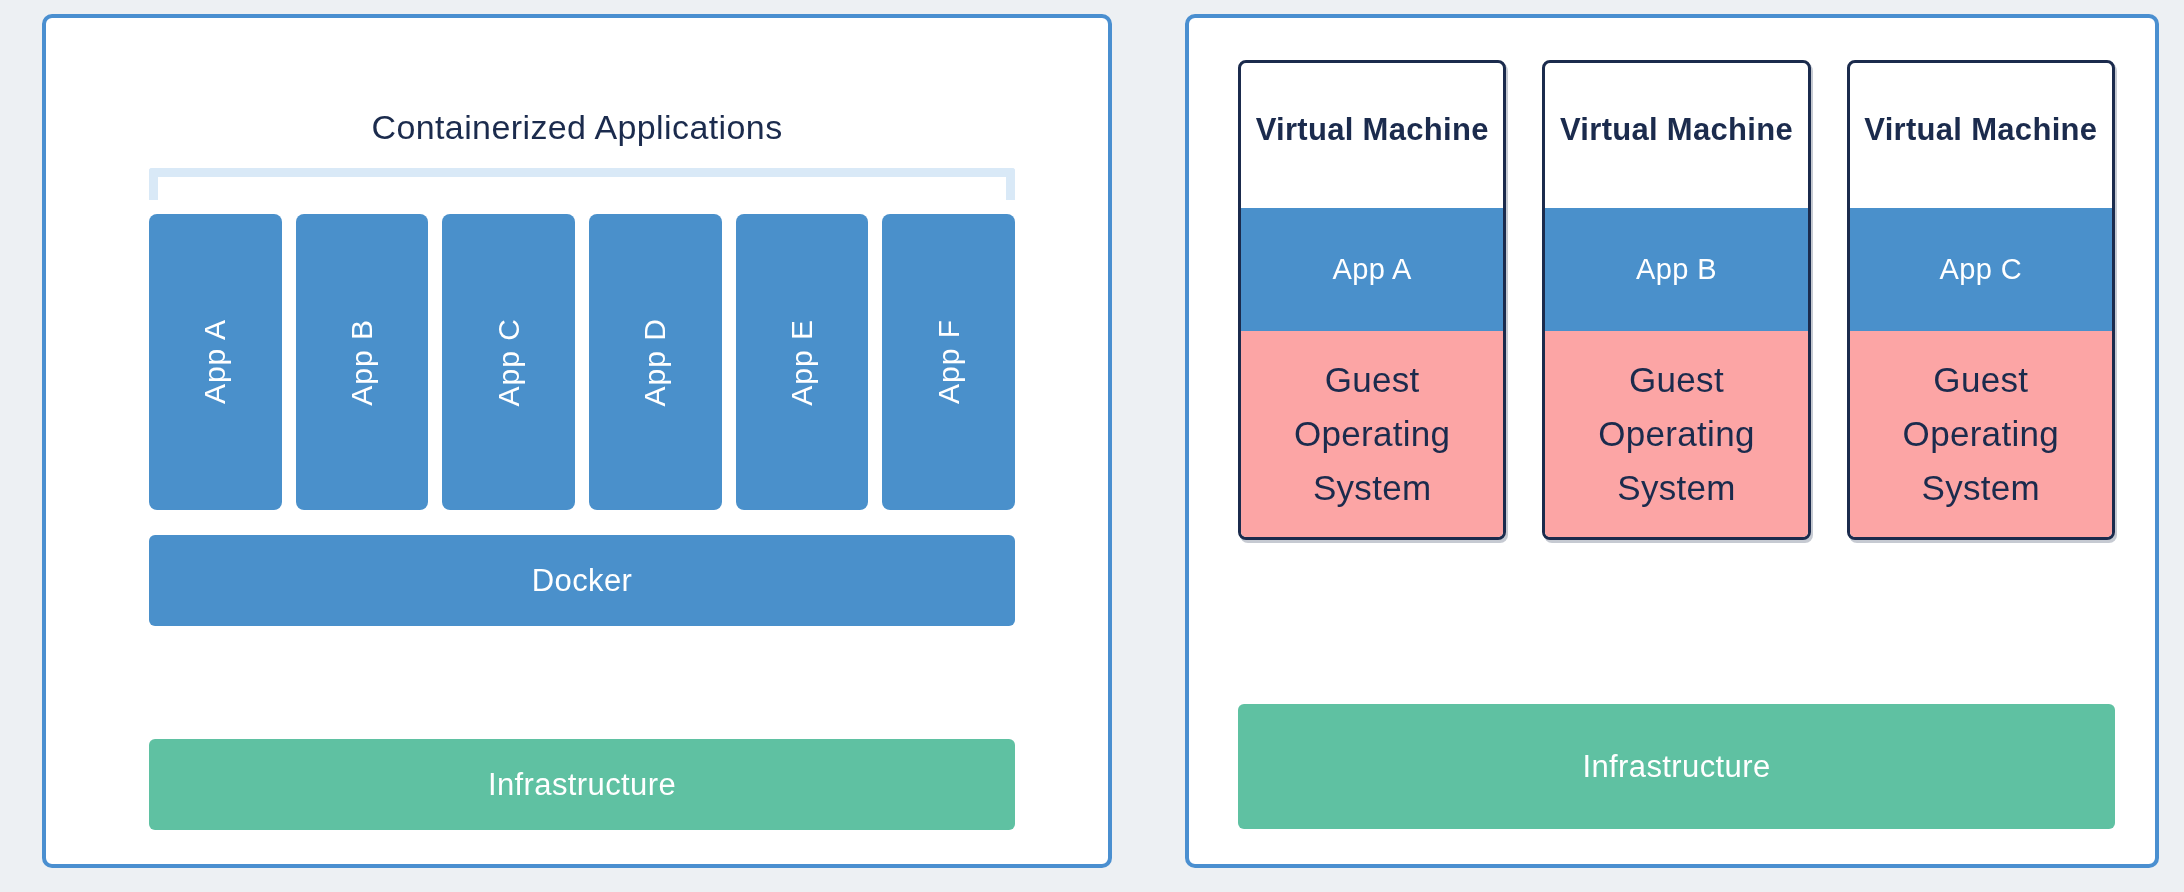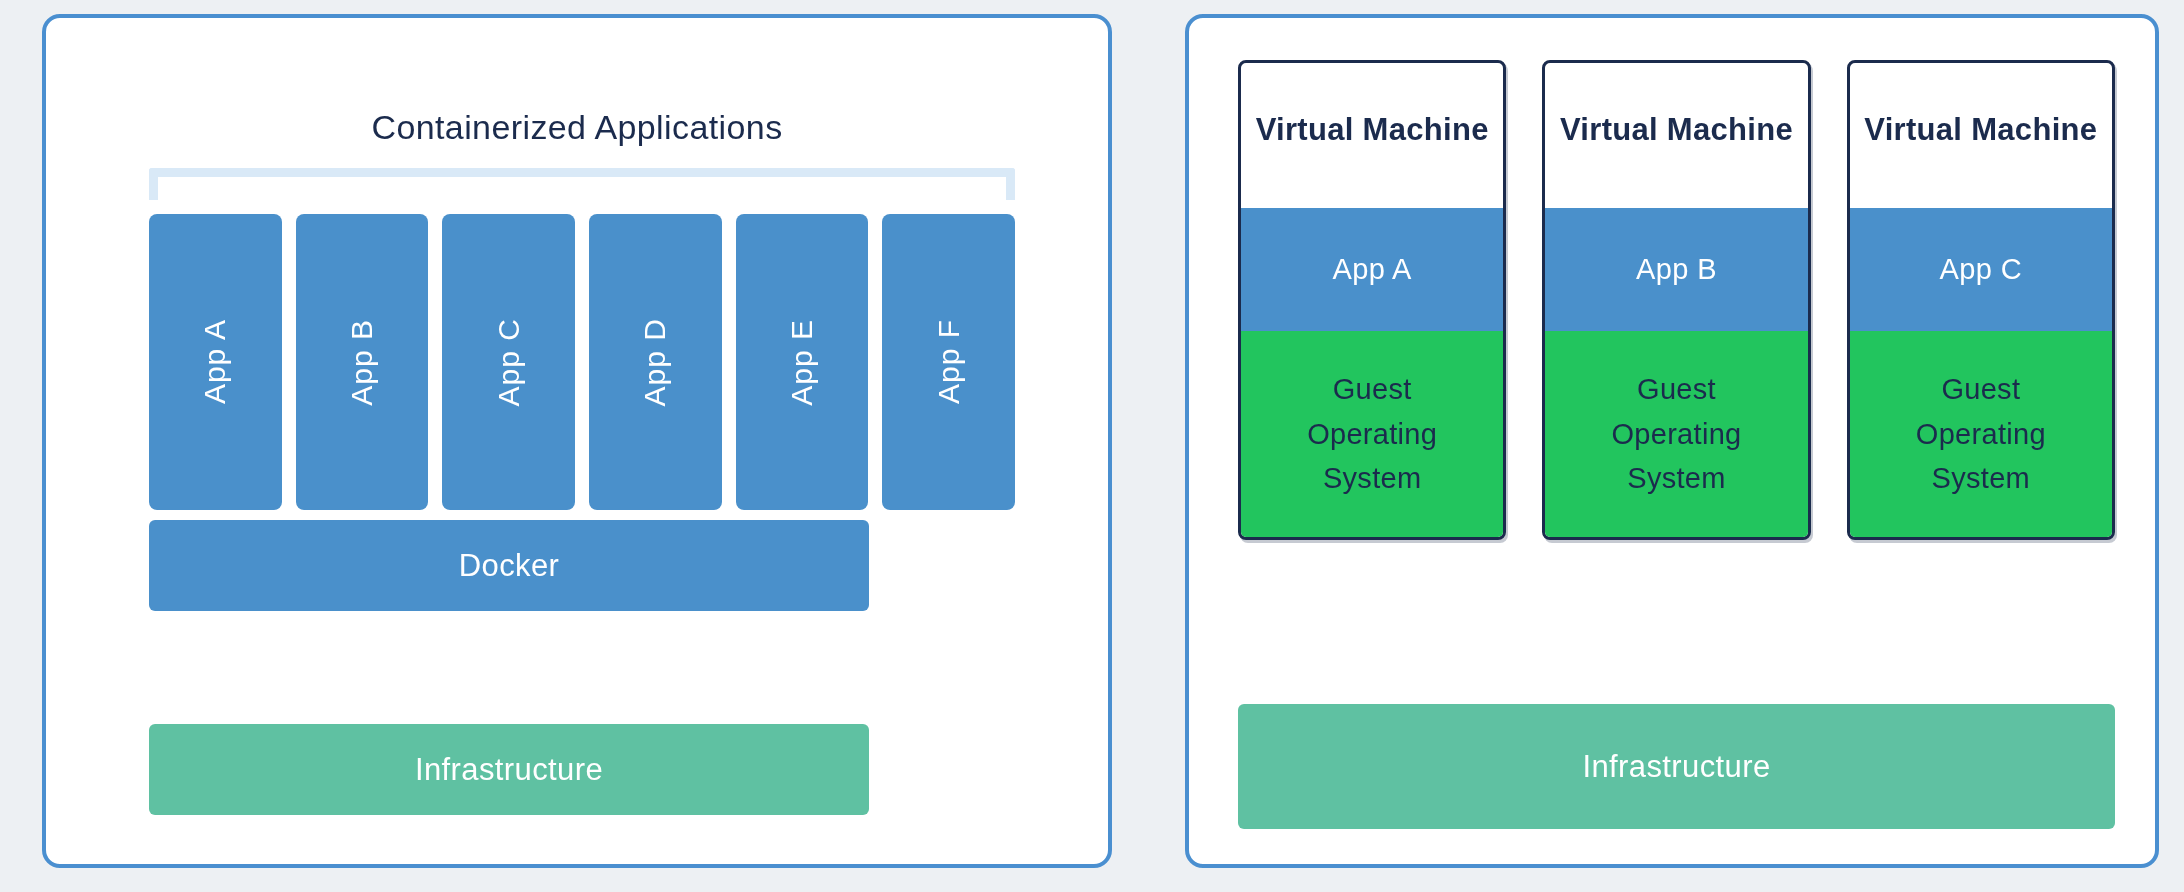--- a/index.html
+++ b/index.html
@@ -3,21 +3,21 @@
 <meta charset="utf-8">
 <style>
   html,body{margin:0;padding:0;background:#edf0f3;}
   *{box-sizing:border-box;}
   .stage{
     position:relative;width:2184px;height:892px;background:#edf0f3;
     font-family:"Liberation Sans",sans-serif;color:#1b2b4d;overflow:hidden;
   }
   .panel{
     position:absolute;top:14px;height:854px;background:#ffffff;
-    border:4px solid #4a8fd0;border-radius:18px;
+    border:4px solid #4a8fd0;border-radius:10px;
   }
   .panel-left{left:42px;width:1070px;}
   .panel-right{left:1185px;width:974px;}
 
   .containers-title{
     position:absolute;left:0;top:62px;width:100%;
     text-align:center;font-size:34px;font-weight:500;letter-spacing:.4px;color:#1b2b4d;
   }
   .bracket{
     position:absolute;left:103px;top:150px;width:866px;height:32px;
@@ -29,23 +29,23 @@
   }
   .app-col{
     flex:1;background:#4a90cb;border-radius:8px;
     display:flex;align-items:center;justify-content:center;
   }
   .app-col span{
     writing-mode:vertical-rl;transform:rotate(180deg);
     color:#ffffff;font-size:30px;letter-spacing:1px;white-space:nowrap;
   }
   .layer{
-    position:absolute;left:103px;width:720px;border-radius:6px;
+    position:absolute;left:103px;width:866px;border-radius:6px;
     display:flex;align-items:center;justify-content:center;
-    font-size:31px;letter-spacing:.4px;
+    font-size:31px;letter-spacing:.4px;margin-top:15px;
   }
   .layer-blue{background:#4a90cb;color:#ffffff;}
   .layer-light{background:#d7e8f8;color:#1b2b4d;}
   .layer-green{background:#5fc1a2;color:#ffffff;}
   .docker-layer{top:502px;height:91px;}
   .host-layer{top:604px;height:90px;}
   .infra-layer-left{top:706px;height:91px;}
 
   .vm-row{
     position:absolute;left:49px;top:42px;width:877px;height:480px;
@@ -58,21 +58,21 @@
   }
   .vm-header{
     height:145px;display:flex;align-items:center;justify-content:center;
     font-size:31px;font-weight:bold;color:#1b2b4d;letter-spacing:.3px;padding-bottom:12px;
   }
   .vm-app{
     height:123px;background:#4a90cb;color:#ffffff;font-size:29px;letter-spacing:.4px;
     display:flex;align-items:center;justify-content:center;
   }
   .vm-guest{
-    flex:1;background:#22c55e;color:#1b2b4d;font-size:29px;letter-spacing:.3px;
+    flex:1;background:#fca5a5;color:#1b2b4d;font-size:35px;letter-spacing:.3px;
     display:flex;align-items:center;justify-content:center;text-align:center;
   }
   .vm-guest span{display:block;max-width:175px;line-height:1.55;}
   .rlayer{
     position:absolute;left:49px;width:877px;border-radius:6px;
     display:flex;align-items:center;justify-content:center;
     font-size:31px;letter-spacing:.4px;
   }
   .hypervisor-layer{top:539px;height:125px;background:#4a90cb;color:#ffffff;}
   .infra-layer-right{top:686px;height:125px;background:#5fc1a2;color:#ffffff;}

